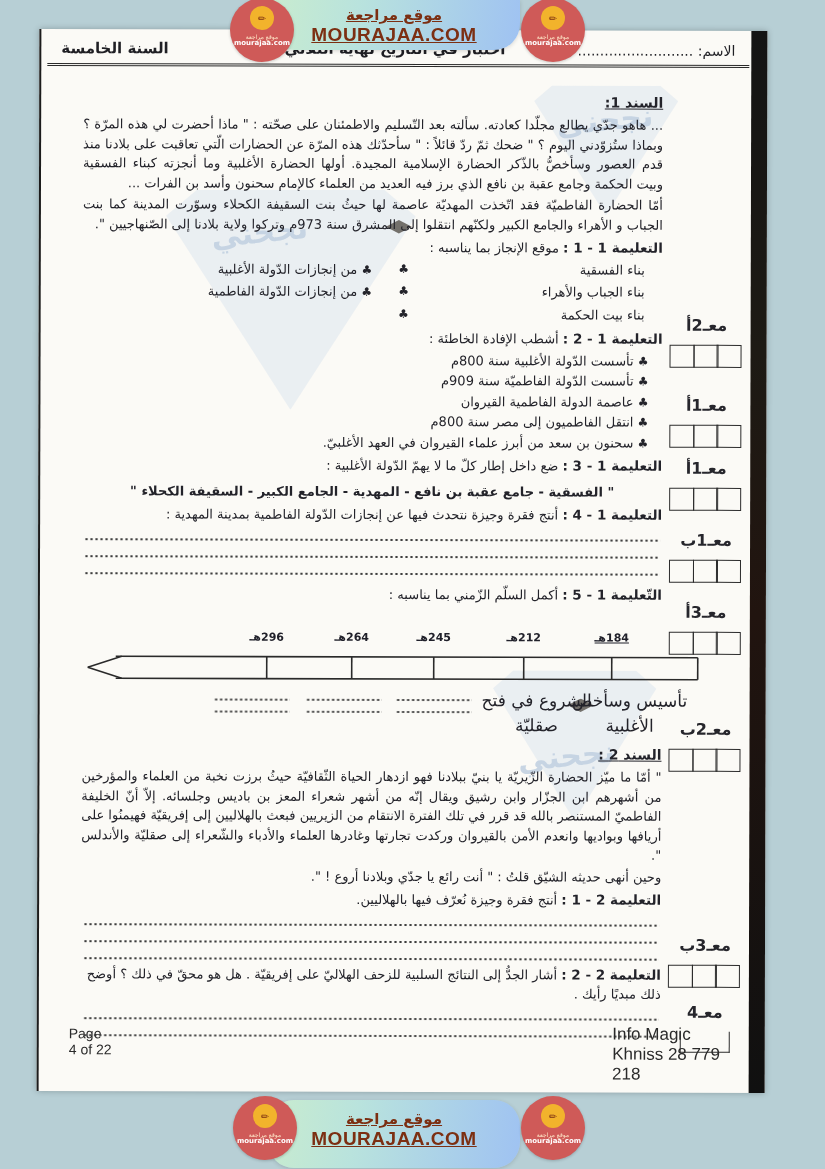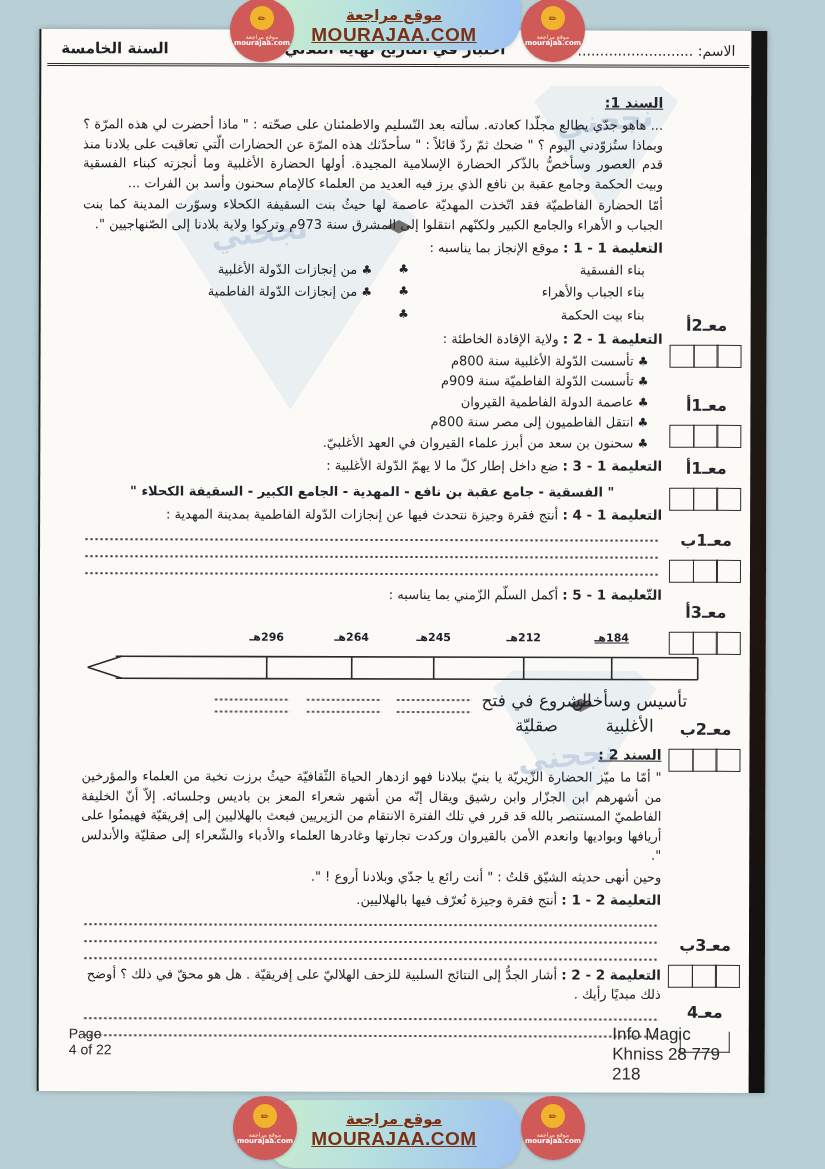--- a/index.html
+++ b/index.html
@@ -175,21 +175,21 @@
         <div class="match-item">
           <span>بناء بيت الحكمة</span>
           <span class="club">♣</span>
         </div>
         <div class="match-cat"></div>
       </div>
     </div>
 
     <div class="task">
       <b>التعليمة 1 - 2 :</b>
-      <span>ولاية الإفادة الخاطئة :</span>
+      <span>أشطب الإفادة الخاطئة :</span>
     </div>
     <div class="bullets">
       <div class="bullet-line"><span class="club">♣</span> <span>تأسست الدّولة الأغلبية سنة 800م</span></div>
       <div class="bullet-line"><span class="club">♣</span> <span>تأسست الدّولة الفاطميّة سنة 909م</span></div>
       <div class="bullet-line"><span class="club">♣</span> <span>عاصمة الدولة الفاطمية القيروان</span></div>
       <div class="bullet-line"><span class="club">♣</span> <span>انتقل الفاطميون إلى مصر سنة 800م</span></div>
       <div class="bullet-line"><span class="club">♣</span> <span>سحنون بن سعد من أبرز علماء القيروان في العهد الأغلبيّ.</span></div>
     </div>
 
     <div class="task">

